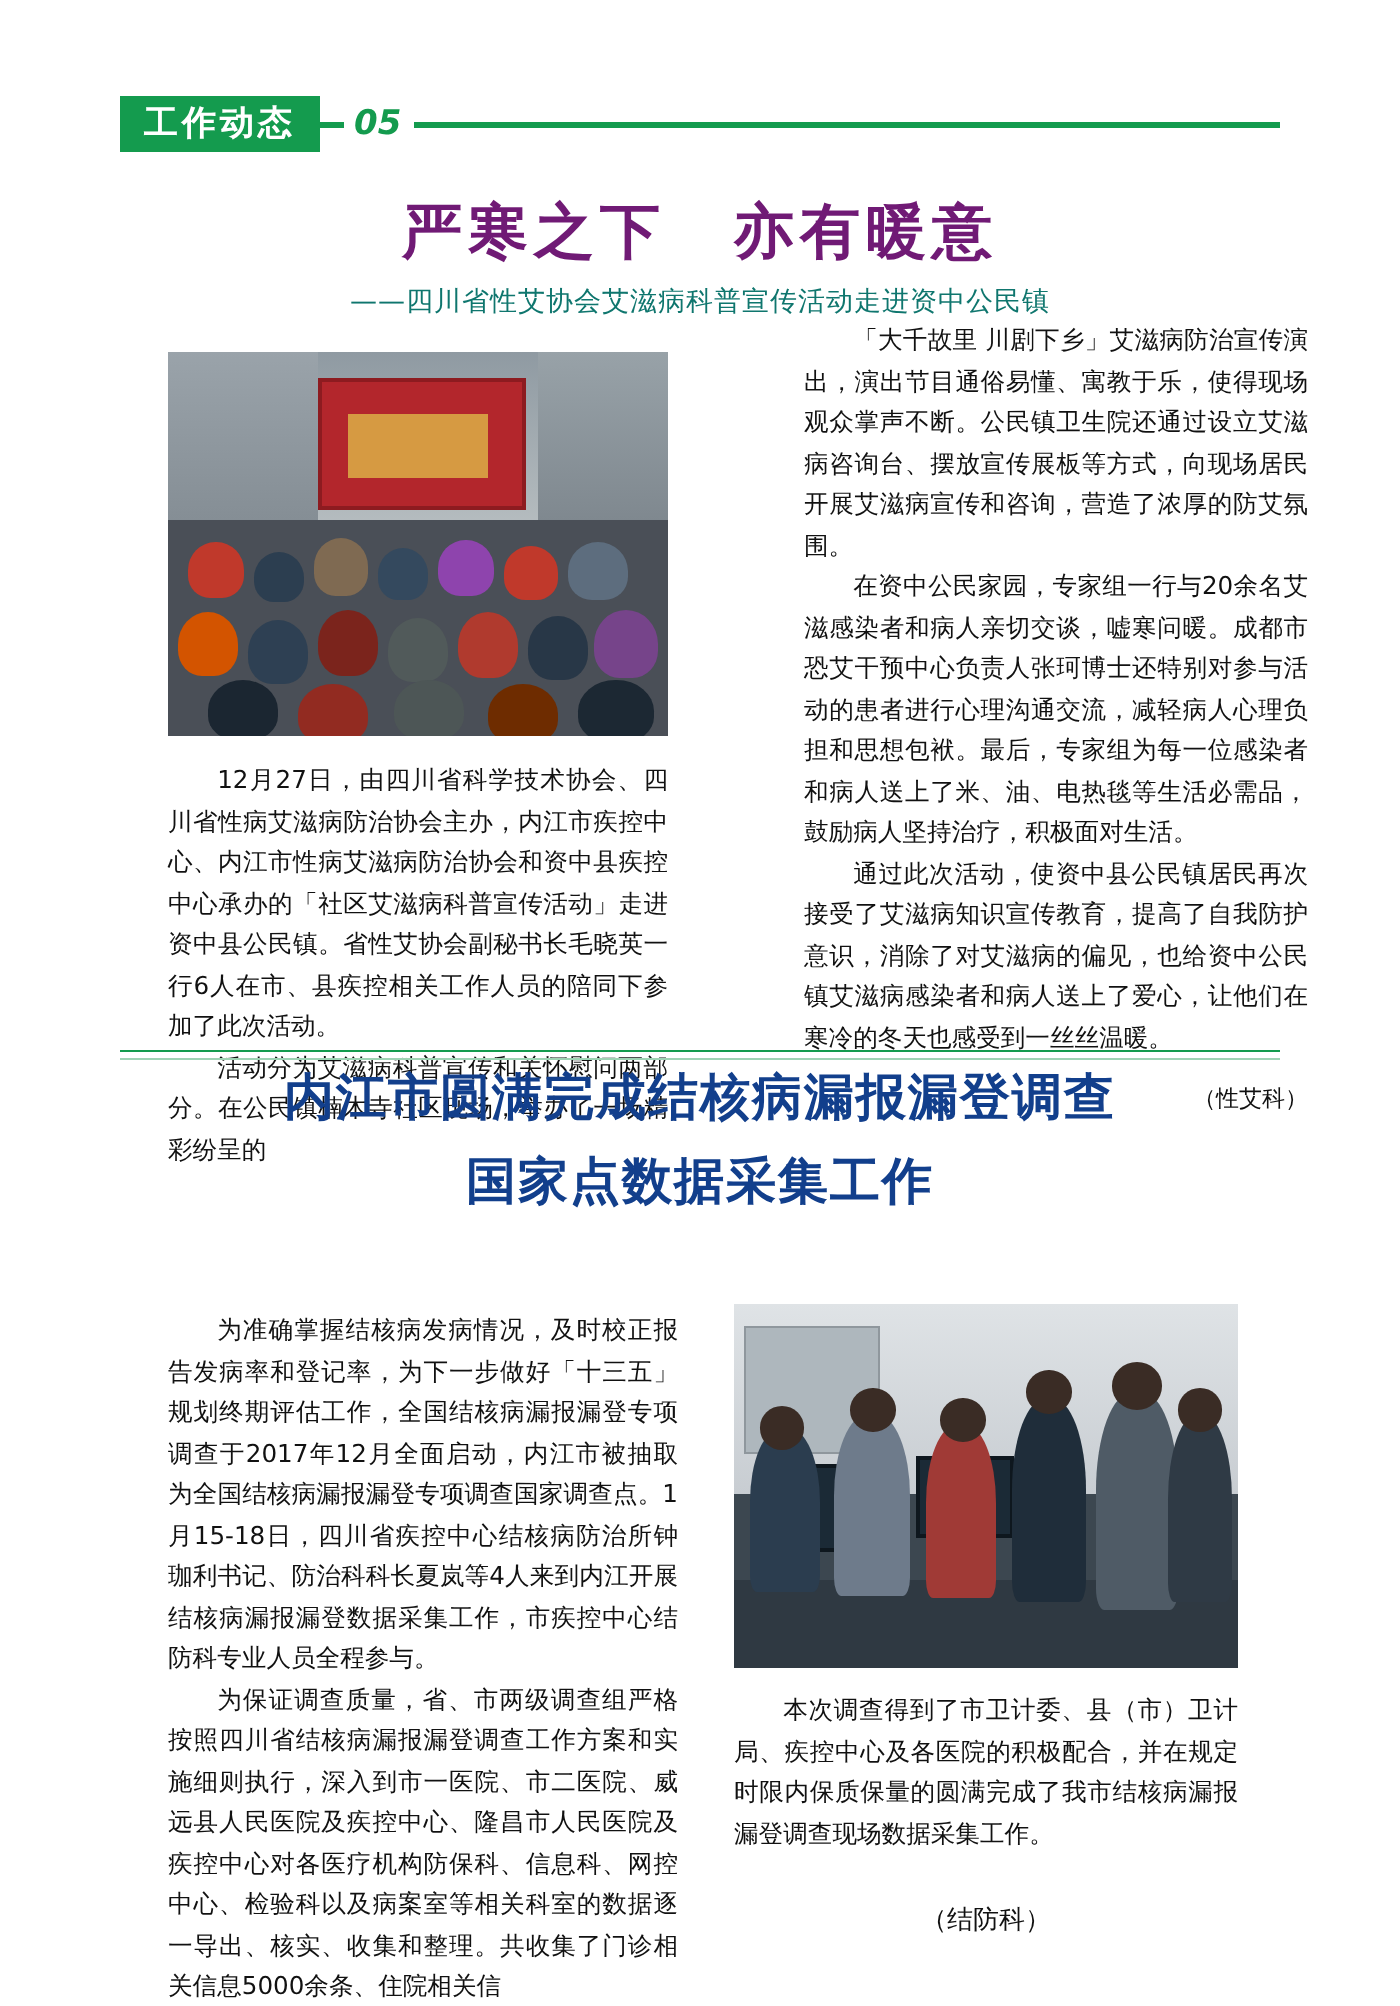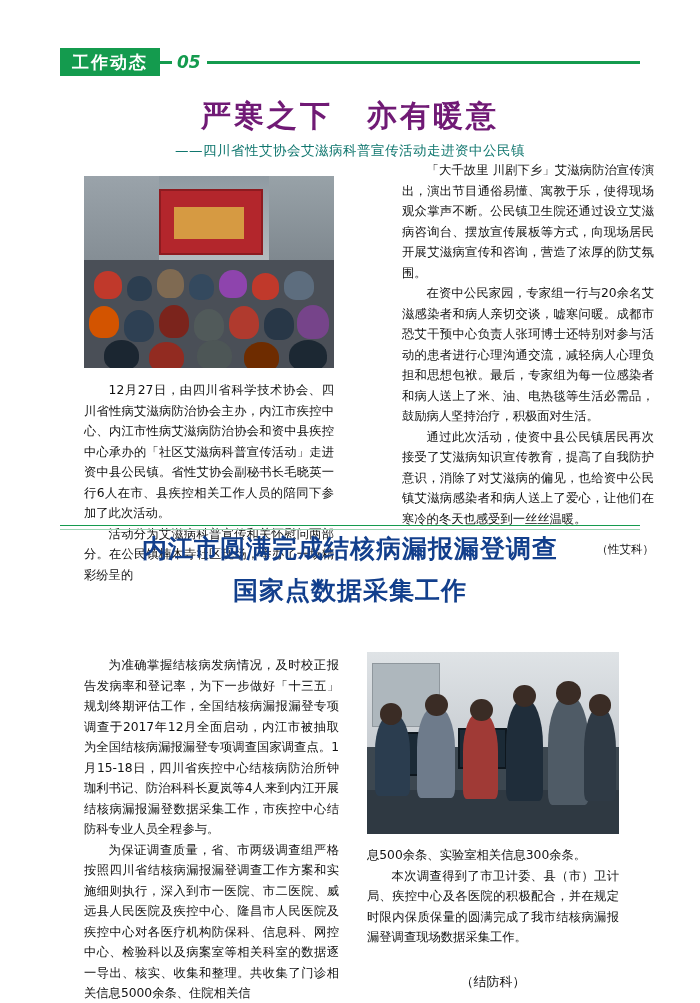--- a/index.html
+++ b/index.html
@@ -344,18 +344,17 @@
     <div class="p2-person" style="left:86%;top:30%;width:13%;height:52%;background:#2f3a45;"></div>
     <div class="p2-head" style="left:88%;top:23%;width:9%;height:12%;"></div>
   </div>
 
   <div class="col a2-col-left">
     <p>为准确掌握结核病发病情况，及时校正报告发病率和登记率，为下一步做好「十三五」规划终期评估工作，全国结核病漏报漏登专项调查于2017年12月全面启动，内江市被抽取为全国结核病漏报漏登专项调查国家调查点。1月15-18日，四川省疾控中心结核病防治所钟珈利书记、防治科科长夏岚等4人来到内江开展结核病漏报漏登数据采集工作，市疾控中心结防科专业人员全程参与。</p>
     <p>为保证调查质量，省、市两级调查组严格按照四川省结核病漏报漏登调查工作方案和实施细则执行，深入到市一医院、市二医院、威远县人民医院及疾控中心、隆昌市人民医院及疾控中心对各医疗机构防保科、信息科、网控中心、检验科以及病案室等相关科室的数据逐一导出、核实、收集和整理。共收集了门诊相关信息5000余条、住院相关信</p>
   </div>
 
   <div class="col a2-col-right-text">
-    <p style="text-indent:0;">息500余条、实验室相关信息300余条。</p>
     <p>本次调查得到了市卫计委、县（市）卫计局、疾控中心及各医院的积极配合，并在规定时限内保质保量的圆满完成了我市结核病漏报漏登调查现场数据采集工作。</p>
     <div class="sig2">（结防科）</div>
   </div>
 
 </div>
 
 </body></html>

